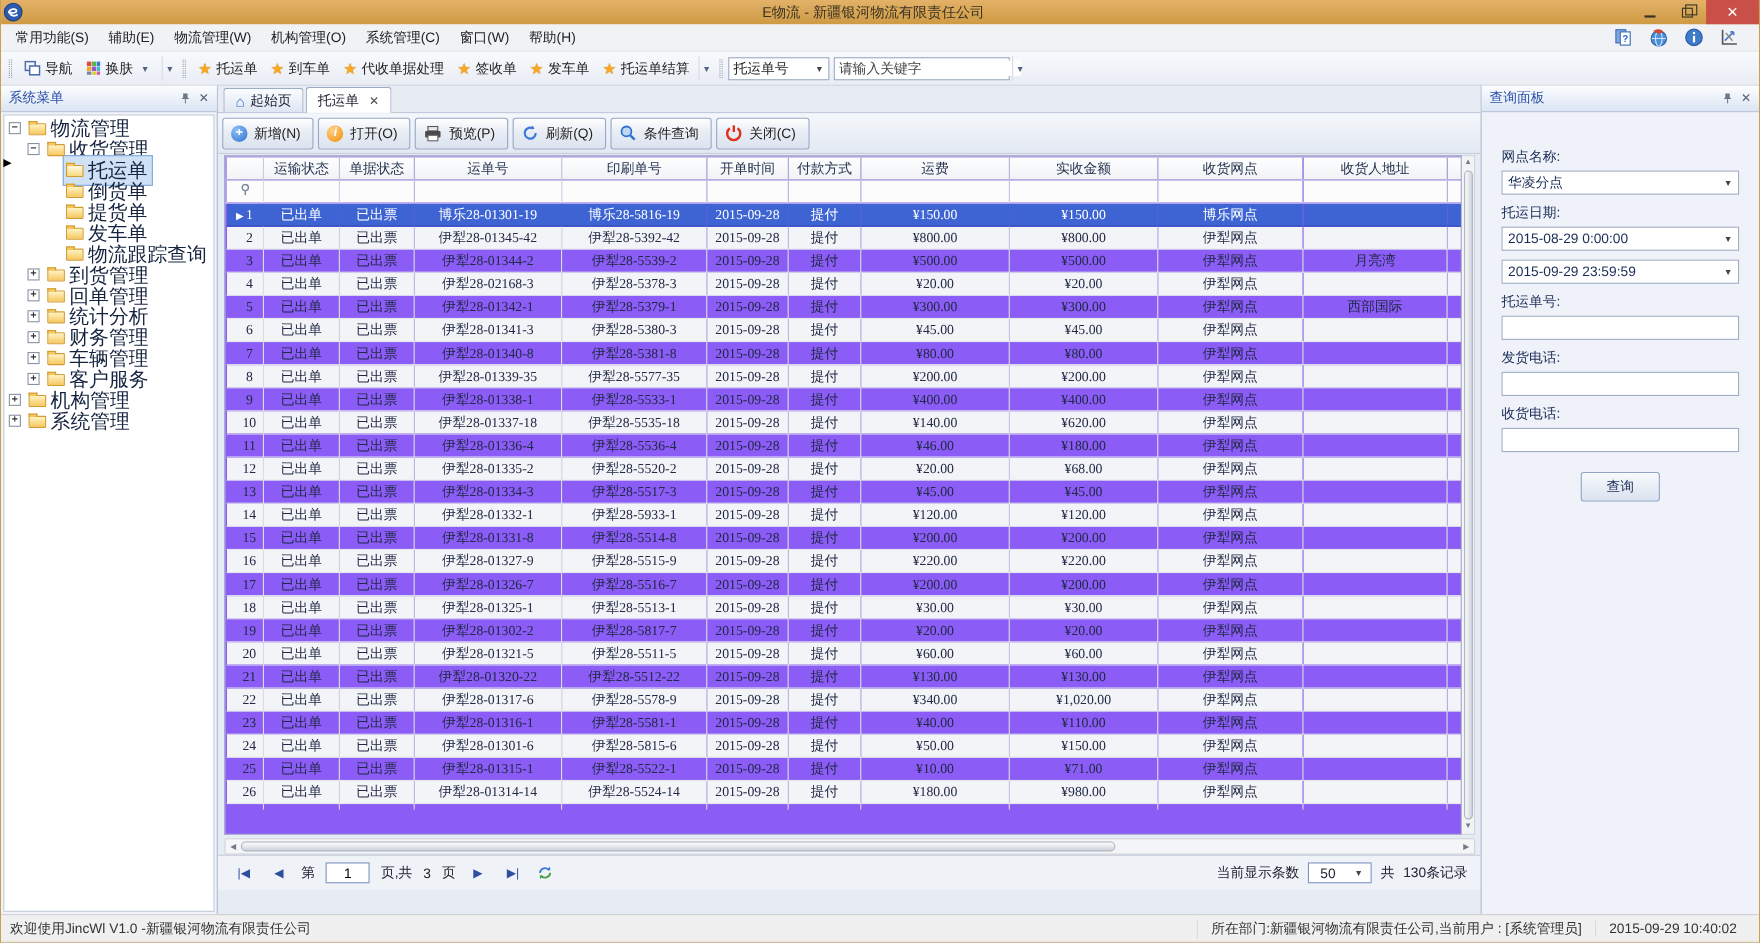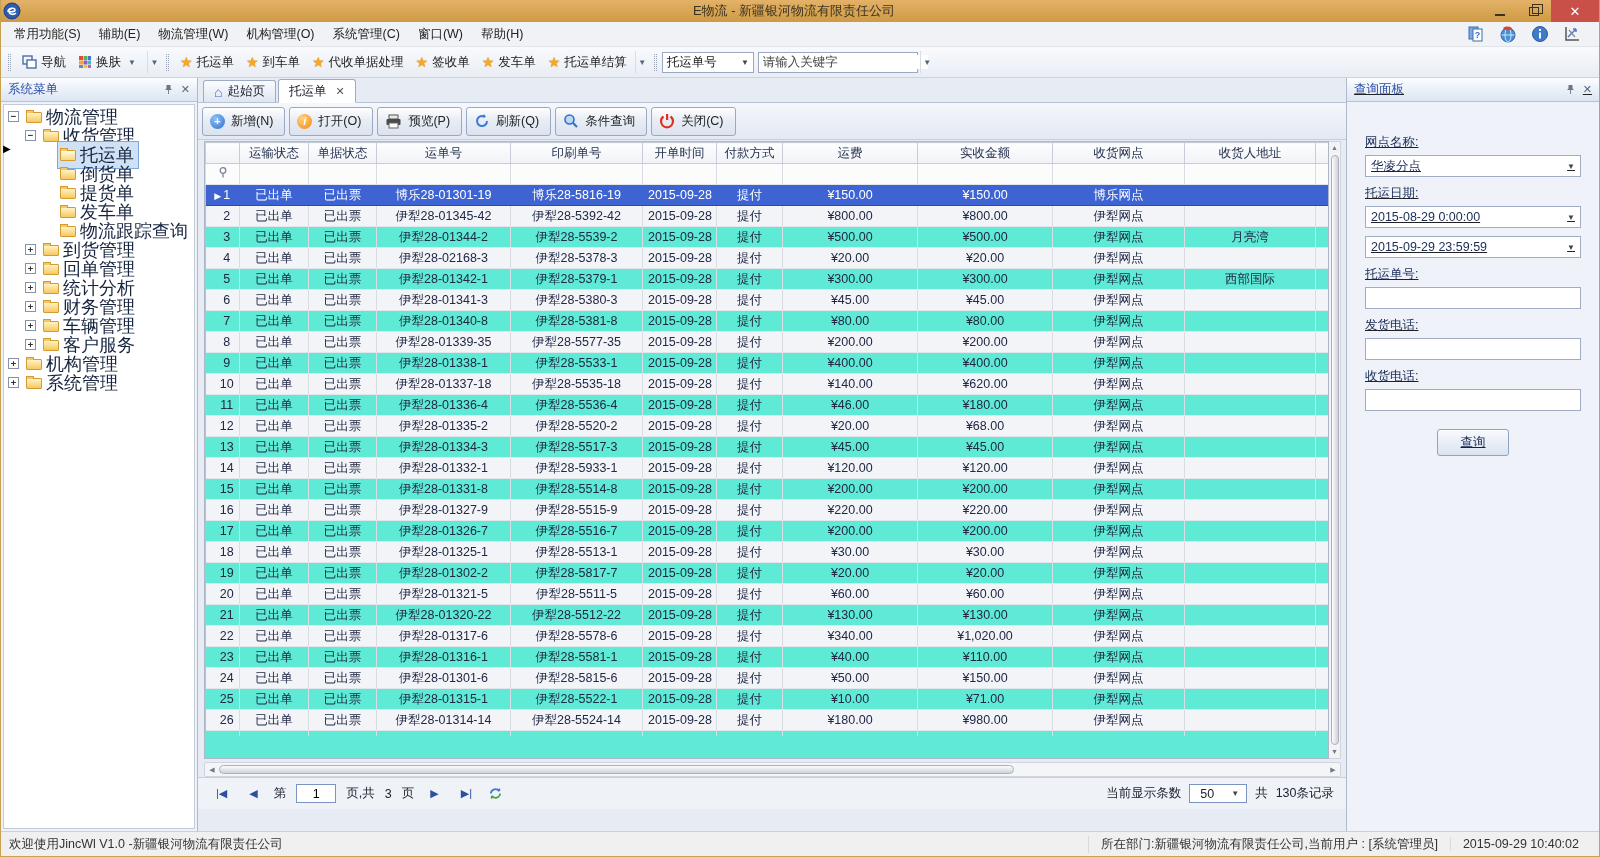--- a/index.html
+++ b/index.html
@@ -82,21 +82,21 @@
   .abtn { height:29px; padding:0 11px 0 7px; display:flex; align-items:center; gap:6px; border:1px solid #98A8C6;
           border-radius:3px; background:linear-gradient(#FEFEFE,#E8EDF5 45%,#DCE3EF); font-size:12.5px; color:#222;
           box-shadow:inset 0 1px #fff; }
   .sphere { width:15px; height:15px; border-radius:50%; color:#fff; font:bold 11px/15px "Liberation Sans",sans-serif;
             text-align:center; flex:none; }
   .sphere.blue { background:radial-gradient(circle at 35% 30%,#8FC0F6,#2E6FD0); }
   .sphere.orange { background:radial-gradient(circle at 35% 30%,#FFD089,#F08C00); font-style:italic; }
 
   
   .gridwrap { flex:none; height:618px; margin:1px 5px 0 6px; display:flex; }
-  .gridscroll { flex:1; min-width:0; border:1px solid #ADB7C9; background:#5eead4; overflow:hidden; }
+  .gridscroll { flex:1; min-width:0; border:1px solid #ADB7C9; background:#8b5cf6; overflow:hidden;font-family:Liberation Serif, serif; }
   table.grid { border-collapse:collapse; table-layout:fixed; width:1127px; }
   table.grid th { height:21px; background:linear-gradient(#FDFEFE,#F0F2F6); border:1px solid #C6CCD8;
                   font-weight:normal; font-size:12.5px; color:#26324E; overflow:hidden; white-space:nowrap; }
   tr.filter td { height:21px; background:#FCFCFD; border:1px solid #D8DCE4; }
   tr.filter td:first-child { text-align:center; }
   table.grid td { height:21px; padding:0 5px; border-right:1px solid #D9DDE3; border-bottom:1px solid #E3E6EB;
                   font-size:12.5px; color:#202945; overflow:hidden; white-space:nowrap; text-align:center; }
   tbody tr:nth-child(even) td { background:#F3F4F7; }
   td.c-num { text-align:left; padding:0 2px 0 5px; color:#333; }
   td.c-money { text-align:right; }
@@ -123,21 +123,21 @@
   .pager { height:32px; flex:none; display:flex; align-items:center; padding:0 12px; gap:10px; border-top:1px solid #C8CEDA;
            background:#EFF2F7; font-size:12.5px; color:#223; }
   .pnav { color:#2C4F9E; font-size:11px; padding:0 6px; }
   .page-input { width:40px; height:19px; border:1px solid #7A93C0; text-align:center; font-size:12.5px; font-family:inherit; }
   .pager-right { margin-left:auto; display:flex; align-items:center; gap:8px; }
   .size-combo { width:58px; height:19px; background:#fff; border:1px solid #7A93C0; display:flex; align-items:center; padding:0 3px; }
   .size-combo span { flex:1; text-align:right; margin-right:4px; }
   .size-combo .caret { font-size:8px; color:#444; }
 
   
-  .querypanel { width:253px; flex:none; border-left:1px solid #AEB9CC; background:#EFF3F9; display:flex; flex-direction:column;text-decoration:underline; }
+  .querypanel { width:253px; flex:none; border-left:1px solid #AEB9CC; background:#EFF3F9; display:flex; flex-direction:column; }
   .qbody { padding:24px 18px; }
   .qlabel { font-size:12.5px; color:#1A2B55; margin:8px 0 4px; }
   .qfield { height:22px; width:100%; background:#fff; border:1px solid #9FACC4; display:flex; align-items:center;
             padding:0 5px; font-size:12.5px; color:#1A2B55; margin-bottom:2px; }
   .qfield .caret { margin-left:auto; font-size:8px; color:#444; }
   .qfield input { border:none; outline:none; width:100%; font-size:12.5px; font-family:inherit; }
   .qbtn-row { display:flex; justify-content:center; margin-top:18px; }
   .qbtn { width:72px; height:27px; border:1px solid #8FA3C6; border-radius:3px; background:linear-gradient(#F8FAFD,#DAE3F0);
           font-size:12.5px; color:#1A2B55; box-shadow:inset 0 1px #fff; display:flex; align-items:center; justify-content:center; }
 
@@ -790,21 +790,21 @@
                   <td class="c-money">¥130.00</td>
                   <td>伊犁网点</td>
                   <td></td>
                   <td></td>
                 </tr>
                 <tr>
                   <td class="c-num"><span class="row-marker">▶</span><span>22</span></td>
                   <td>已出单</td>
                   <td>已出票</td>
                   <td>伊犁28-01317-6</td>
-                  <td>伊犁28-5578-6</td>
+                  <td>伊犁28-5578-9</td>
                   <td>2015-09-28</td>
                   <td>提付</td>
                   <td class="c-money">¥340.00</td>
                   <td class="c-money">¥1,020.00</td>
                   <td>伊犁网点</td>
                   <td></td>
                   <td></td>
                 </tr>
                 <tr>
                   <td class="c-num"><span class="row-marker">▶</span><span>23</span></td>

